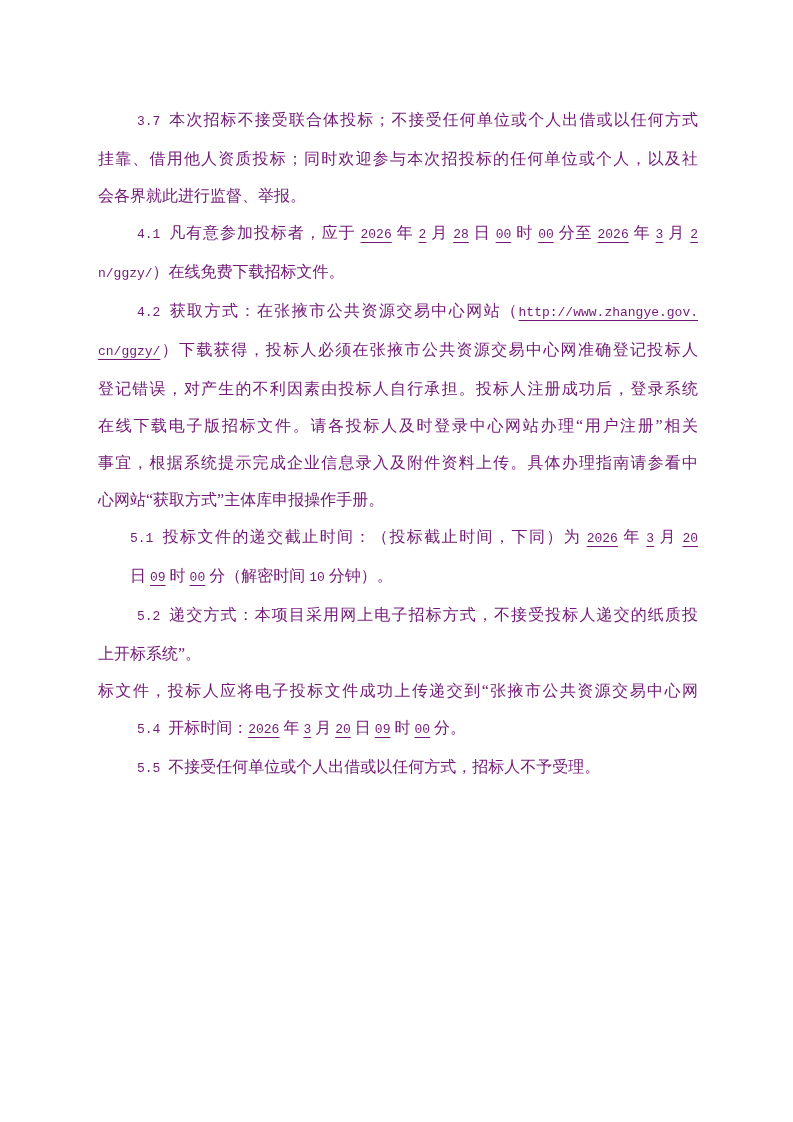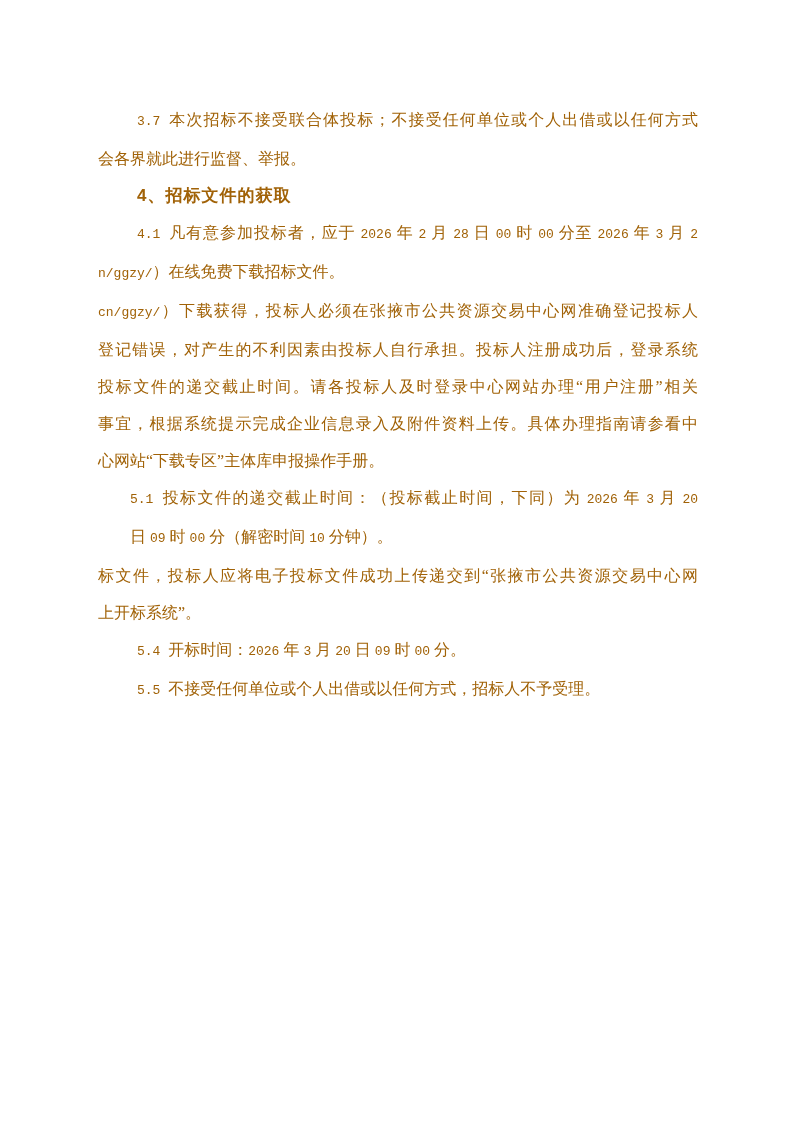--- a/index.html
+++ b/index.html
@@ -7,21 +7,21 @@
     padding: 0;
     width: 793px;
     height: 1122px;
     overflow: hidden;
   }
   .page {
     position: relative;
     width: 793px;
     height: 1122px;
     background: #ffffff;
-    color: #a16207;
+    color: #701a75;
     font-family: "Liberation Serif", "DejaVu Serif", serif;
   }
   .content {
     position: absolute;
     left: 98px;
     top: 101px;
     width: 600px;
   }
   .block { margin: 0; padding: 0; }
   .line {
@@ -42,54 +42,55 @@
     font-size: 17px;
     font-family: "Liberation Sans", "DejaVu Sans", sans-serif;
     letter-spacing: 1px;
   }
   .seg { }
   .seg.lat {
     font-family: "Liberation Mono", "DejaVu Sans Mono", monospace;
     font-size: 13px;
   }
   .seg.u {
+    text-decoration: underline;
     text-decoration-thickness: 1px;
     text-underline-offset: 4px;
   }
 </style>
 </head>
 <body>
 
 <div class="page">
   <div class="content" id="doc-content">
       <div class="block paragraph">
         <div class="line ind-body"><span class="seg lat">3.7 </span><span class="seg">本次招标不接受联合体投标；不接受任何单位或个人出借或以任何方式</span></div>
+        <div class="line"><span class="seg">挂靠、借用他人资质投标；同时欢迎参与本次招投标的任何单位或个人，以及社</span></div>
         <div class="line align-left"><span class="seg">会各界就此进行监督、举报。</span></div>
-      </div>
-      <div class="block heading">
-        <div class="line align-left ind-body"><span class="seg">4、招标文件的获取</span></div>
       </div>
       <div class="block paragraph">
         <div class="line ind-body"><span class="seg lat">4.1 </span><span class="seg">凡有意参加投标者，应于 </span><span class="seg lat u">2026</span><span class="seg"> 年 </span><span class="seg lat u">2</span><span class="seg"> 月 </span><span class="seg lat u">28</span><span class="seg"> 日 </span><span class="seg lat u">00</span><span class="seg"> 时 </span><span class="seg lat u">00</span><span class="seg"> 分至 </span><span class="seg lat u">2026</span><span class="seg"> 年 </span><span class="seg lat u">3</span><span class="seg"> 月 </span><span class="seg lat u">2</span></div>
         <div class="line align-left"><span class="seg lat">n/ggzy/</span><span class="seg">）在线免费下载招标文件。</span></div>
       </div>
       <div class="block paragraph">
+        <div class="line ind-body"><span class="seg lat">4.2 </span><span class="seg">获取方式：在张掖市公共资源交易中心网站（</span><span class="seg lat u">http://www.zhangye.gov.</span></div>
         <div class="line"><span class="seg lat u">cn/ggzy/</span><span class="seg">）下载获得，投标人必须在张掖市公共资源交易中心网准确登记投标人</span></div>
         <div class="line"><span class="seg">登记错误，对产生的不利因素由投标人自行承担。投标人注册成功后，登录系统</span></div>
-        <div class="line"><span class="seg">投标文件的递交截止时间。请各投标人及时登录中心网站办理“用户注册”相关</span></div>
+        <div class="line"><span class="seg">在线下载电子版招标文件。请各投标人及时登录中心网站办理“用户注册”相关</span></div>
         <div class="line"><span class="seg">事宜，根据系统提示完成企业信息录入及附件资料上传。具体办理指南请参看中</span></div>
-        <div class="line align-left"><span class="seg">心网站“下载专区”主体库申报操作手册。</span></div>
+        <div class="line align-left"><span class="seg">心网站“获取方式”主体库申报操作手册。</span></div>
       </div>
       <div class="block paragraph">
         <div class="line ind-hang"><span class="seg lat">5.1 </span><span class="seg">投标文件的递交截止时间：（投标截止时间，下同）为 </span><span class="seg lat u">2026</span><span class="seg"> 年 </span><span class="seg lat u">3</span><span class="seg"> 月 </span><span class="seg lat u">20</span></div>
         <div class="line align-left ind-hang"><span class="seg">日 </span><span class="seg lat u">09</span><span class="seg"> 时 </span><span class="seg lat u">00</span><span class="seg"> 分（解密时间 </span><span class="seg lat">10</span><span class="seg"> 分钟）。</span></div>
       </div>
       <div class="block paragraph">
+        <div class="line ind-body"><span class="seg lat">5.2 </span><span class="seg">递交方式：本项目采用网上电子招标方式，不接受投标人递交的纸质投</span></div>
+        <div class="line align-left"><span class="seg">上开标系统”。</span></div>
         <div class="line"><span class="seg">标文件，投标人应将电子投标文件成功上传递交到“张掖市公共资源交易中心网</span></div>
-        <div class="line align-left"><span class="seg">上开标系统”。</span></div>
       </div>
       <div class="block paragraph">
         <div class="line align-left ind-body"><span class="seg lat">5.4 </span><span class="seg">开标时间：</span><span class="seg lat u">2026</span><span class="seg"> 年 </span><span class="seg lat u">3</span><span class="seg"> 月 </span><span class="seg lat u">20</span><span class="seg"> 日 </span><span class="seg lat u">09</span><span class="seg"> 时 </span><span class="seg lat u">00</span><span class="seg"> 分。</span></div>
       </div>
       <div class="block paragraph">
         <div class="line align-left ind-body"><span class="seg lat">5.5 </span><span class="seg">不接受任何单位或个人出借或以任何方式，招标人不予受理。</span></div>
       </div>
     </div>
 </div>
 

